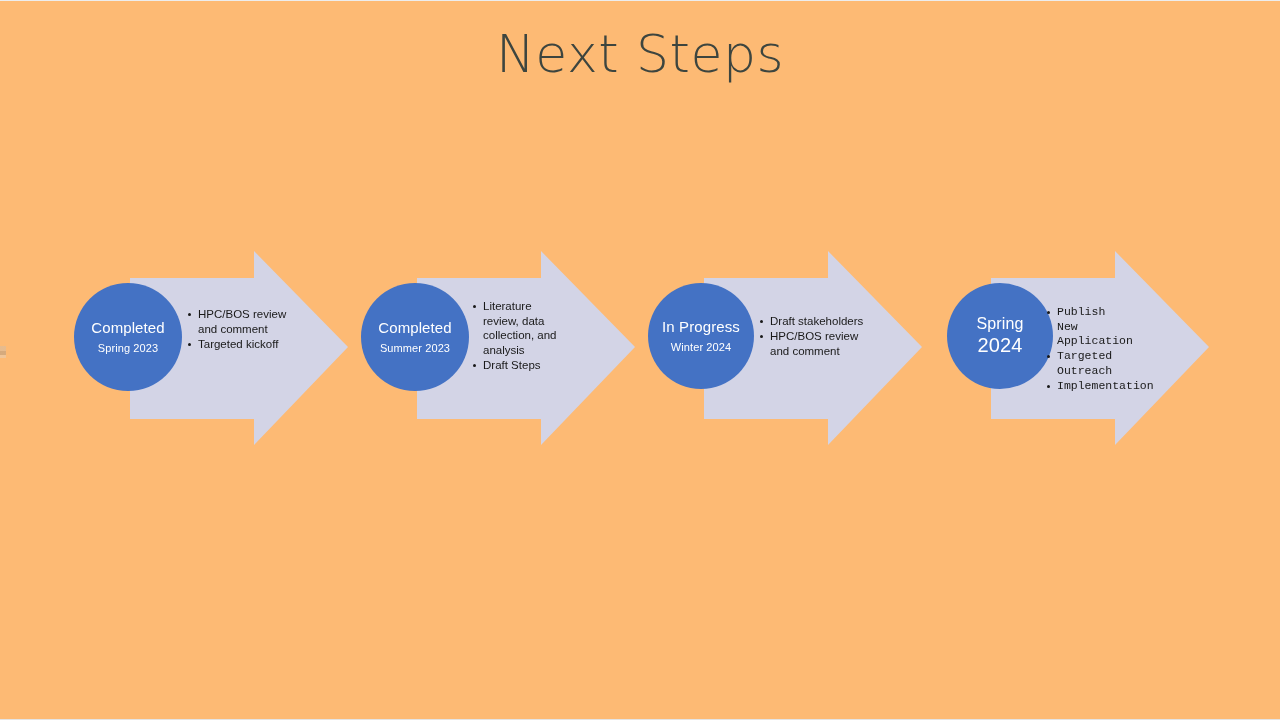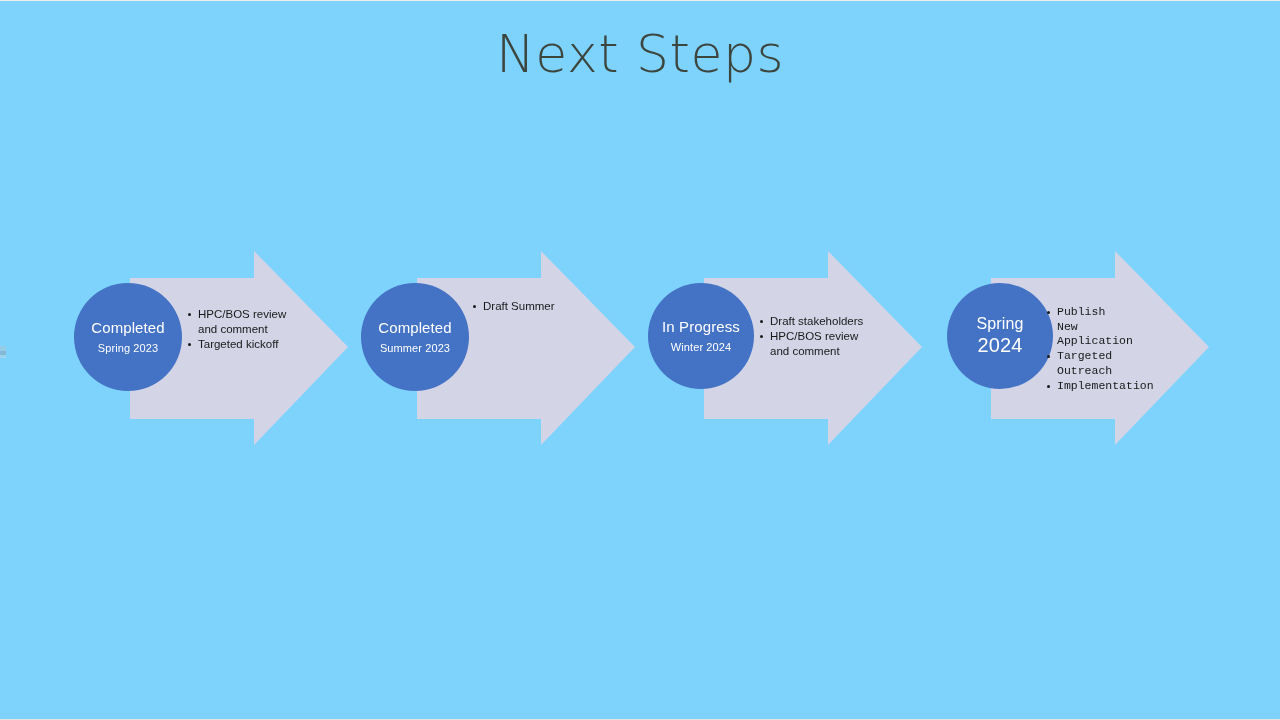--- a/index.html
+++ b/index.html
@@ -10,21 +10,21 @@
     width: 1280px;
     height: 720px;
     background: #fefefd;
     font-family: "Liberation Sans", sans-serif;
     overflow: hidden;
     position: relative;
   }
   .slide {
     position: absolute;
     inset: 0;
-    background: #7dd3fc;
+    background: #fdba74;
     border-top: 1px solid #ededed;
     border-bottom: 1px solid #e4e4e4;
     box-sizing: border-box;
   }
 
   
   .slide-title {
     position: absolute;
     top: 22px;
     left: 0;
@@ -161,21 +161,22 @@
 
     <div class="step" style="left:361px; width:280px;">
       <svg class="arrow-svg" width="280" height="220" viewBox="0 0 280 220">
         <polygon points="56,37 180,37 180,10 274,106 180,204 180,178 56,178" fill="#d3d4e6"></polygon>
       </svg>
       <div class="circle" style="left:0px; top:42px; width:108px; height:108px;">
         <span class="circle-title">Completed</span>
         <span class="circle-sub">Summer 2023</span>
       </div>
       <ul class="bullets" style="left:112px; top:58px; width:94px;">
-        <li>Draft Summer</li>
+        <li>Literature review, data collection, and analysis</li>
+        <li>Draft Steps</li>
       </ul>
     </div>
 
     <div class="step" style="left:648px; width:280px;">
       <svg class="arrow-svg" width="280" height="220" viewBox="0 0 280 220">
         <polygon points="56,37 180,37 180,10 274,106 180,204 180,178 56,178" fill="#d3d4e6"></polygon>
       </svg>
       <div class="circle" style="left:0px; top:42px; width:106px; height:106px;">
         <span class="circle-title">In Progress</span>
         <span class="circle-sub">Winter 2024</span>

